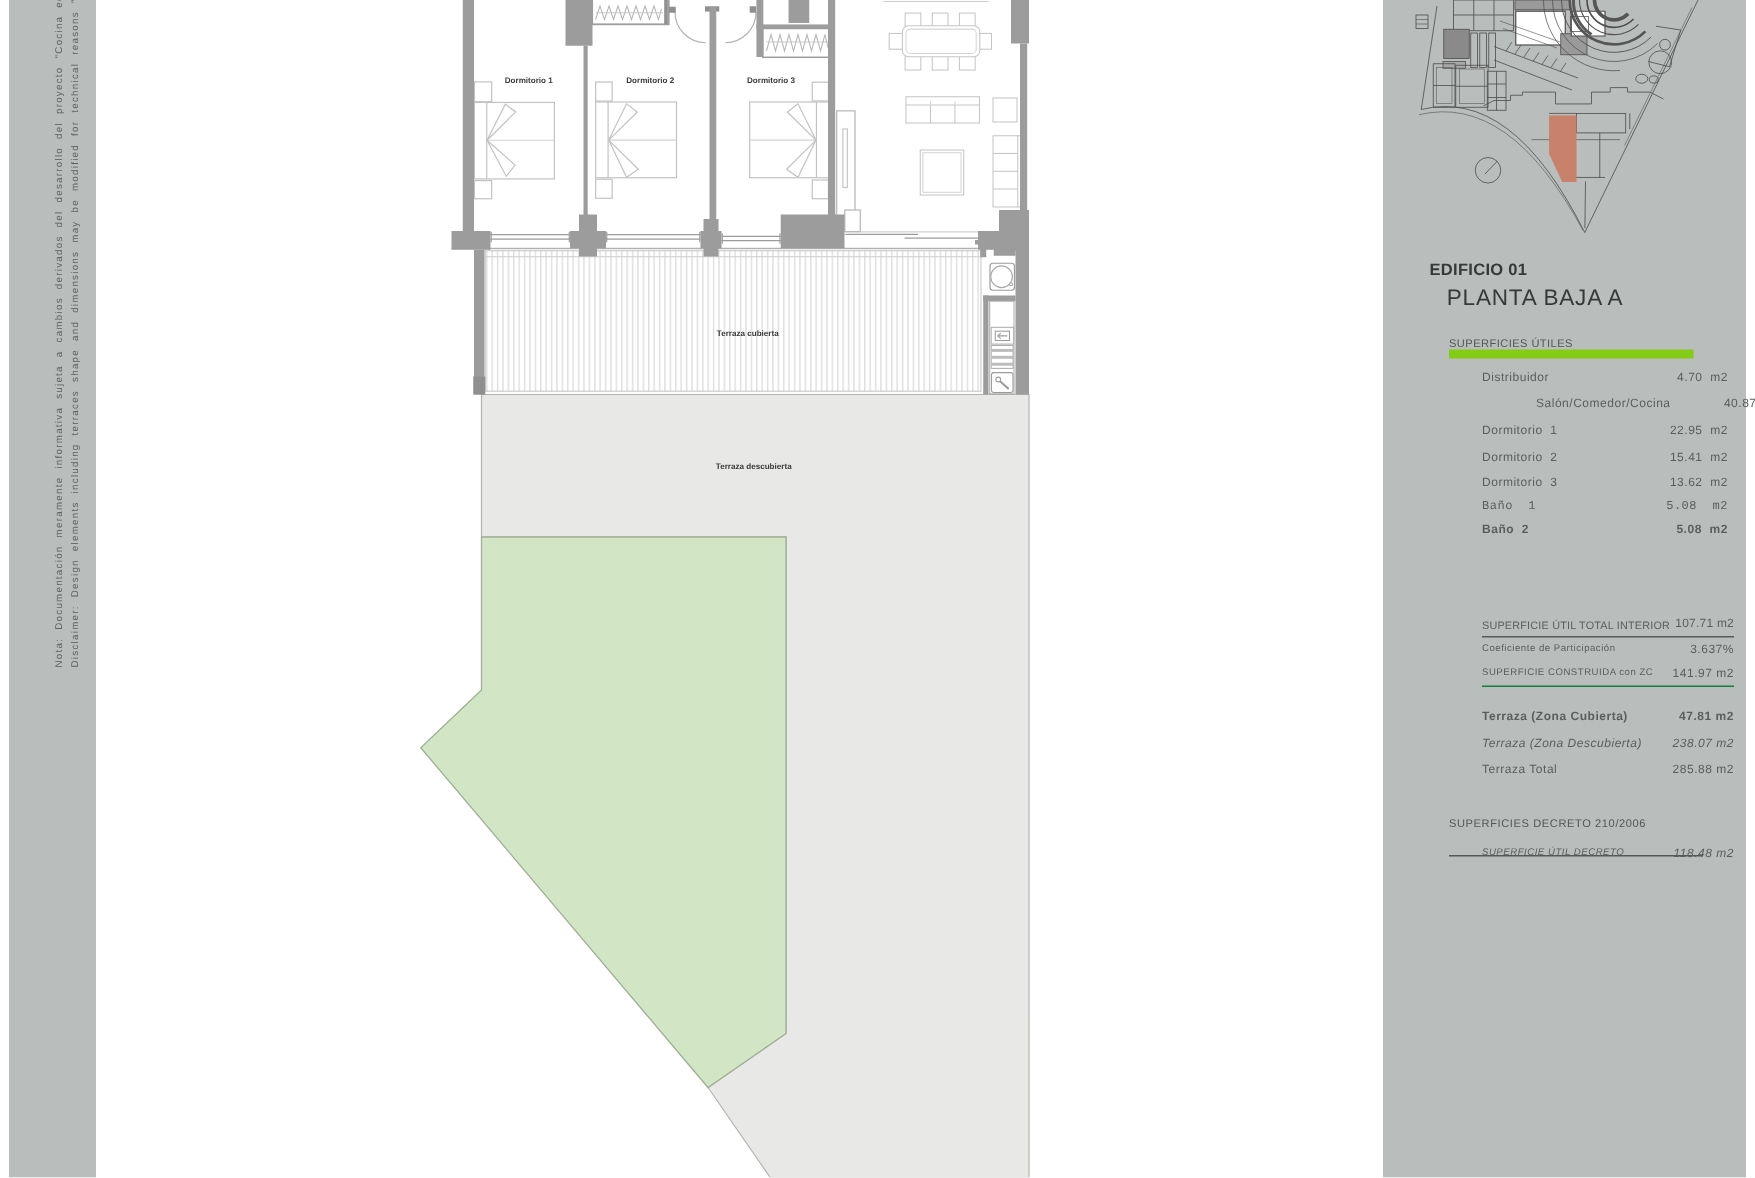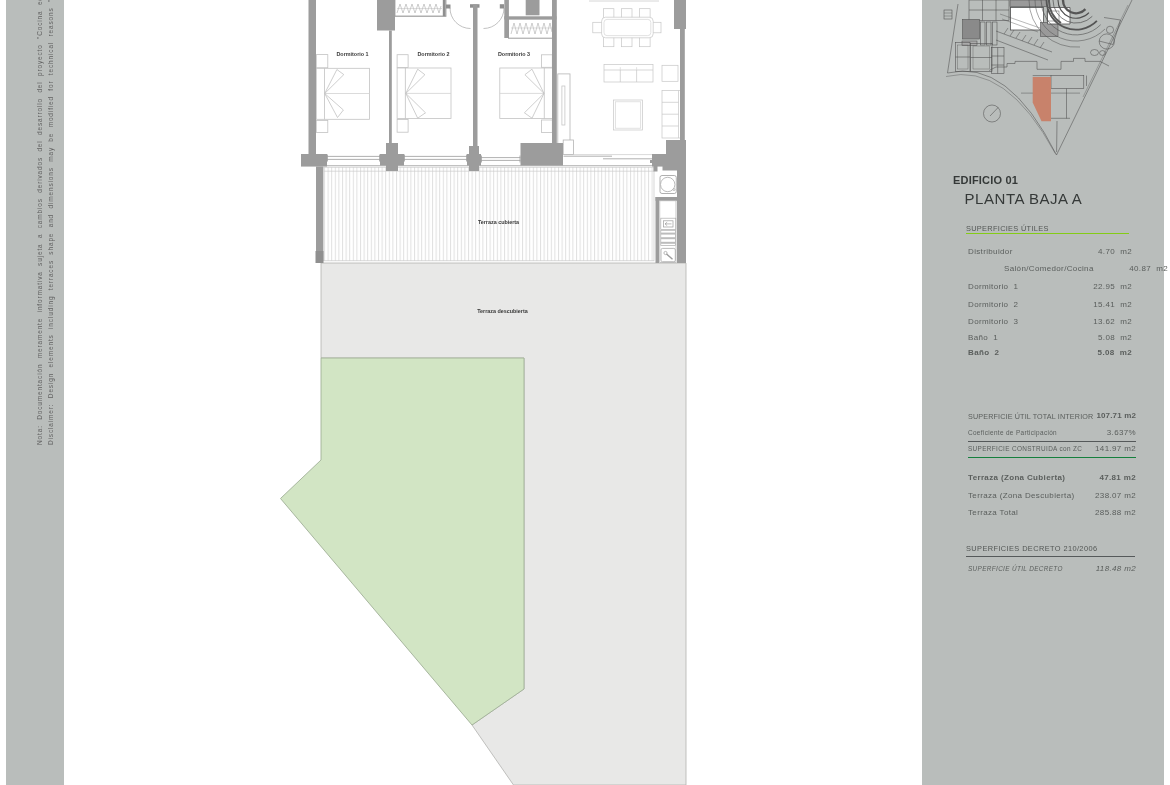--- a/index.html
+++ b/index.html
@@ -3,21 +3,21 @@
 <meta charset="utf-8">
 <style>
 html,body{margin:0;padding:0;}
 body{width:1170px;height:785px;position:relative;background:#fff;
      font-family:"Liberation Sans",sans-serif;overflow:hidden;}
 .abs{position:absolute;}
 .bar{background:#b9bdbb;}
 .rot{position:absolute;transform-origin:0 0;transform:rotate(-90deg);line-height:1;
      white-space:nowrap;font-size:6.5px;color:#616161;letter-spacing:0.85px;word-spacing:2.7px;}
 .panel-txt{position:absolute;color:#464a49;}
-.row{position:absolute;left:968px;width:168px;font-size:8px;color:#5a5e5c;letter-spacing:0.35px;}
+.row{position:absolute;left:988px;width:168px;font-size:8px;color:#5a5e5c;letter-spacing:0.35px;}
 .row .v{position:absolute;right:0;top:0;}
 .hdr{position:absolute;left:966px;width:169px;font-size:7.4px;color:#535755;letter-spacing:0.3px;}
 </style>
 </head>
 <body>
 
 <div class="abs bar" style="left:6px;top:0;width:58px;height:785px;overflow:hidden;">
 
   <div class="rot" style="left:31px;top:445px;">Nota: Documentación meramente informativa sujeta a cambios derivados del desarrollo del proyecto "Cocina equipada según proyecto"</div>
 
@@ -349,40 +349,40 @@
 <path d="M 1049,0 A 26,26 0 0 0 1061,23" stroke-width="2" stroke="#5a5a5a"></path>
 
 <circle cx="992" cy="113.5" r="8.5"></circle>
 <line x1="990" y1="116" x2="998.3" y2="107.3"></line>
 </g>
 </svg>
 
 <div class="panel-txt" style="left:953px;top:173.5px;font-size:11px;line-height:1.15;font-weight:bold;color:#353938;letter-spacing:0.2px;">EDIFICIO 01</div>
 <div class="panel-txt" style="left:964.5px;top:190px;font-size:15px;line-height:1.15;color:#353938;letter-spacing:0.55px;">PLANTA BAJA A</div>
 
-<div class="hdr" style="top:223.5px;border-bottom:1px solid #84cc16;padding-bottom:0.5px;width:163px;">SUPERFICIES ÚTILES</div>
+<div class="hdr" style="top:223.5px;border-bottom:6px solid #84cc16;padding-bottom:0.5px;width:163px;">SUPERFICIES ÚTILES</div>
 
 <div class="row" style="top:247px;width:164px;">Distribuidor<span class="v">4.70&nbsp; m2</span></div>
 
 <div class="row" style="top:264px;width:164px;margin-left:36px;">Salón/Comedor/Cocina<span class="v">40.87&nbsp; m2</span></div>
 
 <div class="row" style="top:282px;width:164px;">Dormitorio&nbsp; 1<span class="v">22.95&nbsp; m2</span></div>
 
 <div class="row" style="top:300px;width:164px;">Dormitorio&nbsp; 2<span class="v">15.41&nbsp; m2</span></div>
 
 <div class="row" style="top:317px;width:164px;">Dormitorio&nbsp; 3<span class="v">13.62&nbsp; m2</span></div>
 
-<div class="row" style="top:333px;width:164px;">Baño&nbsp; 1<span class="v">5.08&nbsp; m2</span></div>
+<div class="row" style="top:333px;width:164px;font-family:Liberation Mono, monospace;">Baño&nbsp; 1<span class="v">5.08&nbsp; m2</span></div>
 
 <div class="row" style="top:348px;width:164px;font-weight:bold;">Baño&nbsp; 2<span class="v">5.08&nbsp; m2</span></div>
 
-<div class="row" style="top:412px;font-size:7.2px;letter-spacing:0.15px;border-bottom:1px solid #55595a;padding-bottom:20px;">SUPERFICIE ÚTIL TOTAL INTERIOR<span class="v" style="font-size:8px;top:-1px;font-weight:bold;">107.71&nbsp;m2</span></div>
+<div class="row" style="top:412px;font-size:7.2px;letter-spacing:0.15px;border-bottom:1px solid #55595a;padding-bottom:3px;">SUPERFICIE ÚTIL TOTAL INTERIOR<span class="v" style="font-size:8px;top:-1px;">107.71&nbsp;m2</span></div>
 <div class="row" style="top:429px;font-size:6.4px;">Coeficiente de Participación<span class="v" style="font-size:8px;top:-1px;padding-left:42px;">3.637%</span></div>
 <div class="row" style="top:445px;font-size:6.4px;border-bottom:1px solid #15803d;padding-bottom:5px;">SUPERFICIE CONSTRUIDA con ZC<span class="v" style="font-size:8px;top:-1px;">141.97&nbsp;m2</span></div>
 
 <div class="row" style="top:473px;font-weight:bold;">Terraza (Zona Cubierta)<span class="v">47.81&nbsp;m2</span></div>
 
-<div class="row" style="top:491px;">Terraza (Zona Descubierta)<span class="v">238.07&nbsp;m2</span></div>
+<div class="row" style="top:491px;font-style:italic;">Terraza (Zona Descubierta)<span class="v">238.07&nbsp;m2</span></div>
 
 <div class="row" style="top:508px;">Terraza Total<span class="v">285.88&nbsp;m2</span></div>
 
-<div class="hdr" style="top:544px;border-bottom:1px solid #55595a;padding-bottom:3px;letter-spacing:0.4px;">SUPERFICIES DECRETO 210/2006</div>
+<div class="hdr" style="top:544px;border-bottom:1px solid #55595a;padding-bottom:17px;letter-spacing:0.4px;">SUPERFICIES DECRETO 210/2006</div>
 <div class="row" style="top:565px;font-size:6.4px;font-style:italic;">SUPERFICIE ÚTIL DECRETO<span class="v" style="font-size:8px;top:-1px;">118.48&nbsp;m2</span></div>
 
 </body></html>

